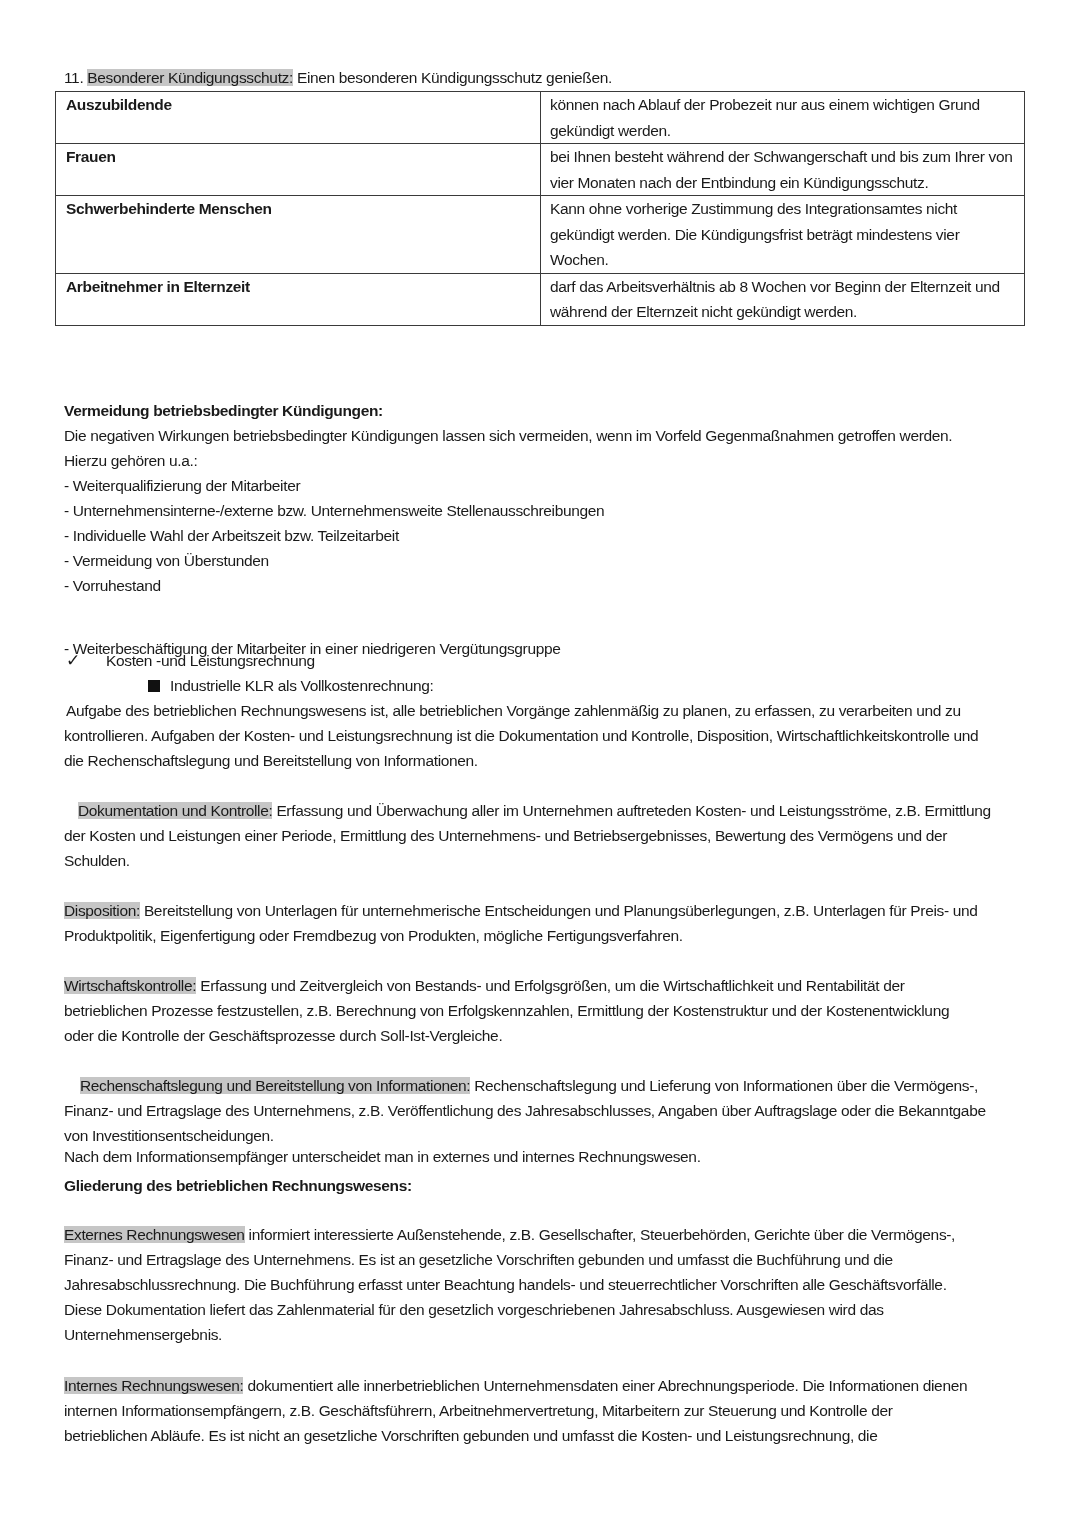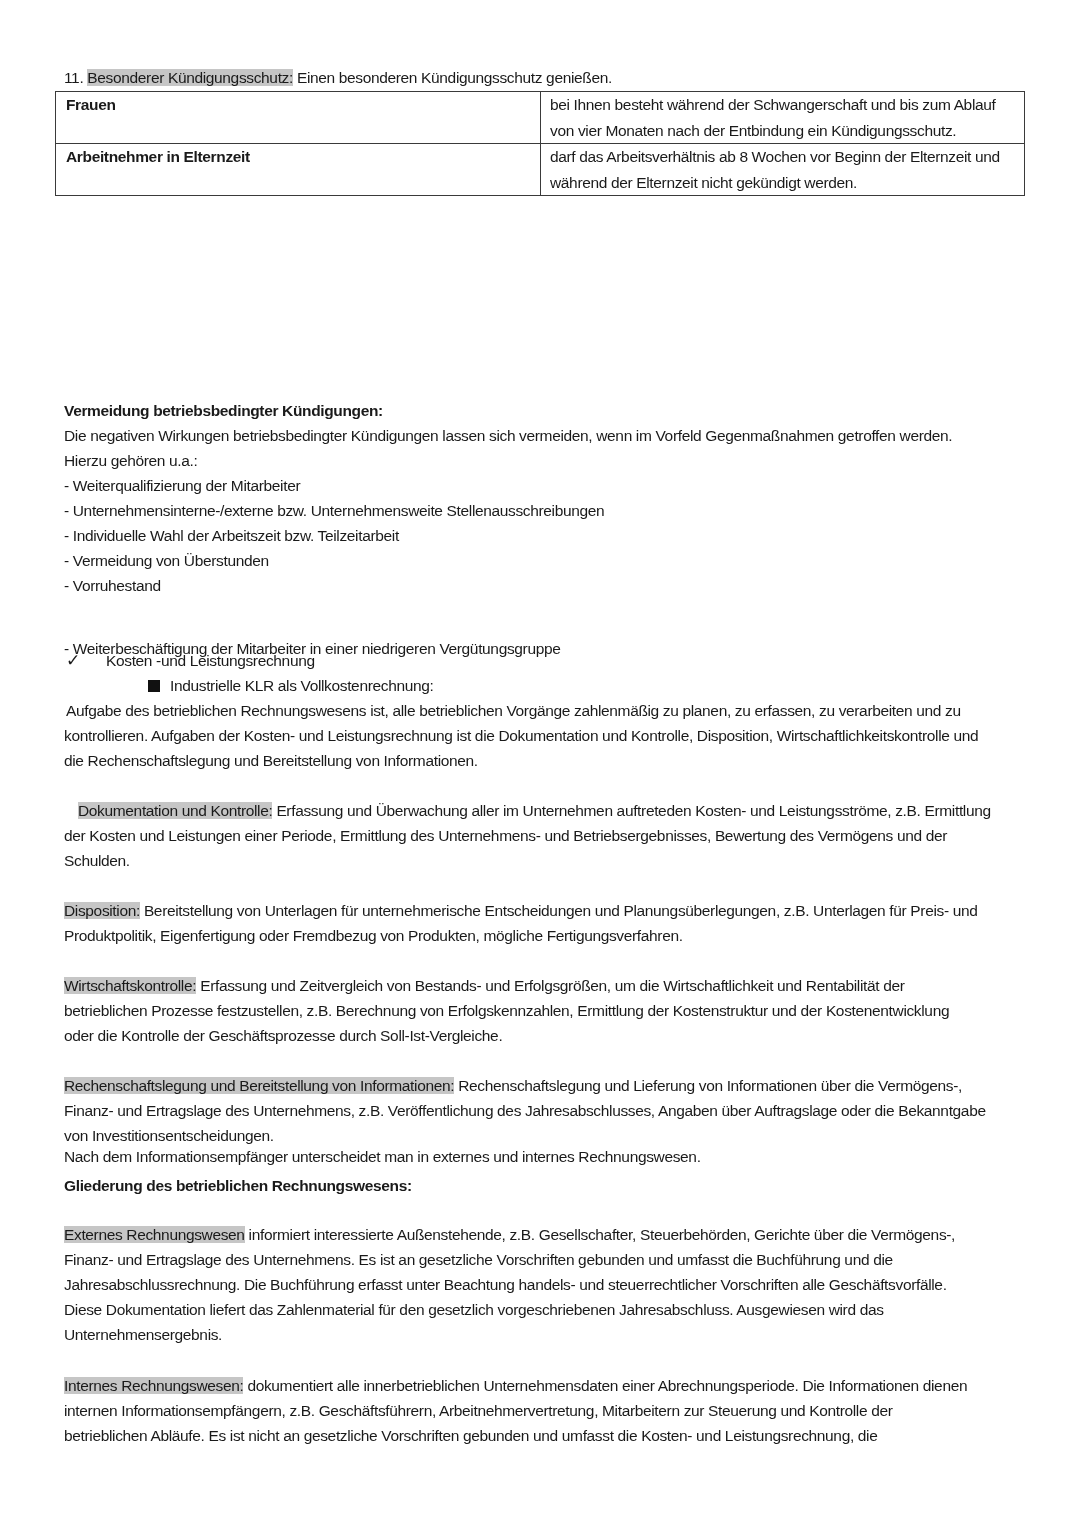--- a/index.html
+++ b/index.html
@@ -32,23 +32,31 @@
 
 <div class="page">
 
   <div class="line txt" style="left:64px; top:65px;">
     <span>11.</span>
     <span class="hl">Besonderer Kündigungsschutz:</span><span> Einen besonderen Kündigungsschutz genießen.</span>
   </div>
 
   <table id="kschutz-table">
     <tbody>
+        <tr style="height:51px;">
+      <td class="c1">Auszubildende</td>
+      <td class="c2">können nach Ablauf der Probezeit nur aus einem wichtigen Grund gekündigt werden.</td>
+    </tr>
     <tr style="height:51px;">
       <td class="c1">Frauen</td>
-      <td class="c2">bei Ihnen besteht während der Schwangerschaft und bis zum Ablauf von vier Monaten nach der Entbindung ein Kündigungsschutz.</td>
+      <td class="c2">bei Ihnen besteht während der Schwangerschaft und bis zum Ihrer von vier Monaten nach der Entbindung ein Kündigungsschutz.</td>
+    </tr>
+    <tr style="height:76px;">
+      <td class="c1">Schwerbehinderte Menschen</td>
+      <td class="c2">Kann ohne vorherige Zustimmung des Integrationsamtes nicht gekündigt werden. Die Kündigungsfrist beträgt mindestens vier Wochen.</td>
     </tr>
     <tr style="height:51px;">
       <td class="c1">Arbeitnehmer in Elternzeit</td>
       <td class="c2">darf das Arbeitsverhältnis ab 8 Wochen vor Beginn der Elternzeit und während der Elternzeit nicht gekündigt werden.</td>
     </tr>
   </tbody>
     </table>
 
   <div class="line txt bold" style="top:398px;">Vermeidung betriebsbedingter Kündigungen:</div>
   <div class="line txt" style="top:423px;">Die negativen Wirkungen betriebsbedingter Kündigungen lassen sich vermeiden, wenn im Vorfeld Gegenmaßnahmen getroffen werden.</div>
@@ -81,21 +89,21 @@
     <span class="hl">Disposition:</span><span> Bereitstellung von Unterlagen für unternehmerische Entscheidungen und Planungsüberlegungen, z.B. Unterlagen für Preis- und</span>
   </div>
   <div class="line txt" style="top:923px;">Produktpolitik, Eigenfertigung oder Fremdbezug von Produkten, mögliche Fertigungsverfahren.</div>
 
   <div class="line txt" style="top:973px;">
     <span class="hl">Wirtschaftskontrolle:</span><span> Erfassung und Zeitvergleich von Bestands- und Erfolgsgrößen, um die Wirtschaftlichkeit und Rentabilität der</span>
   </div>
   <div class="line txt" style="top:998px;">betrieblichen Prozesse festzustellen, z.B. Berechnung von Erfolgskennzahlen, Ermittlung der Kostenstruktur und der Kostenentwicklung</div>
   <div class="line txt" style="top:1023px;">oder die Kontrolle der Geschäftsprozesse durch Soll-Ist-Vergleiche.</div>
 
-  <div class="line txt" style="top:1073px;">
+  <div class="line txt" style="top:1073px;margin-left:16px;">
     <span class="hl">Rechenschaftslegung und Bereitstellung von Informationen:</span><span> Rechenschaftslegung und Lieferung von Informationen über die Vermögens-,</span>
   </div>
   <div class="line txt" style="top:1098px;">Finanz- und Ertragslage des Unternehmens, z.B. Veröffentlichung des Jahresabschlusses, Angaben über Auftragslage oder die Bekanntgabe</div>
   <div class="line txt" style="top:1123px;">von Investitionsentscheidungen.</div>
 
   <div class="line txt bold" style="top:1173px;">Gliederung des betrieblichen Rechnungswesens:</div>
   <div class="line txt" style="top:1144px;">Nach dem Informationsempfänger unterscheidet man in externes und internes Rechnungswesen.</div>
   <div class="line txt" style="top:1222px;">
     <span class="hl">Externes Rechnungswesen</span><span> informiert interessierte Außenstehende, z.B. Gesellschafter, Steuerbehörden, Gerichte über die Vermögens-,</span>
   </div>

